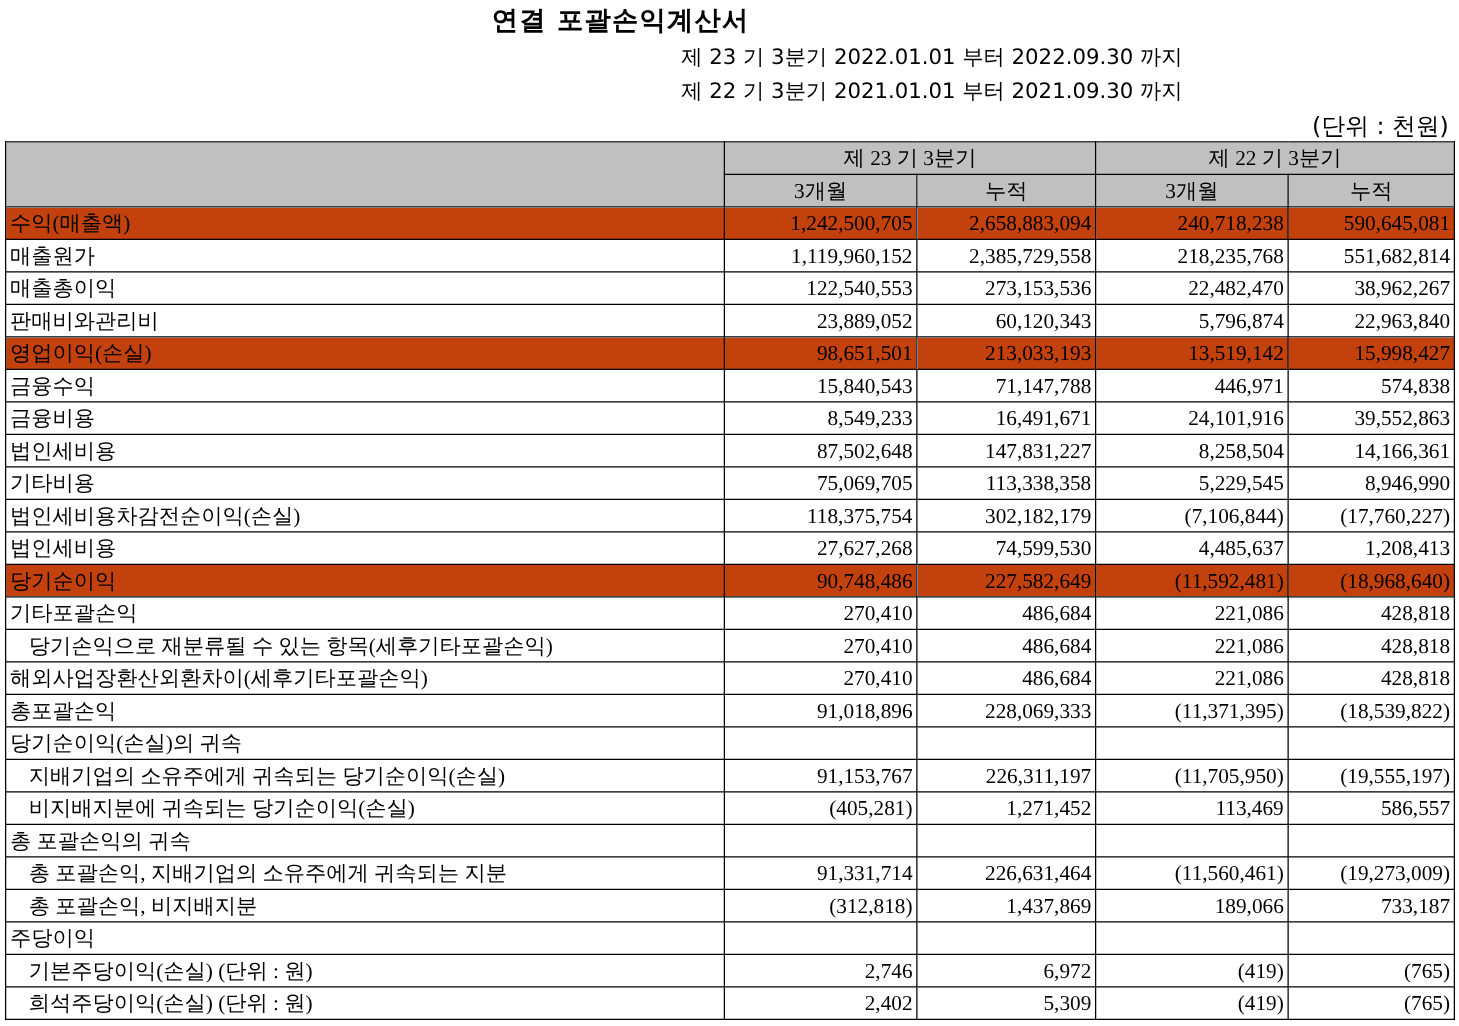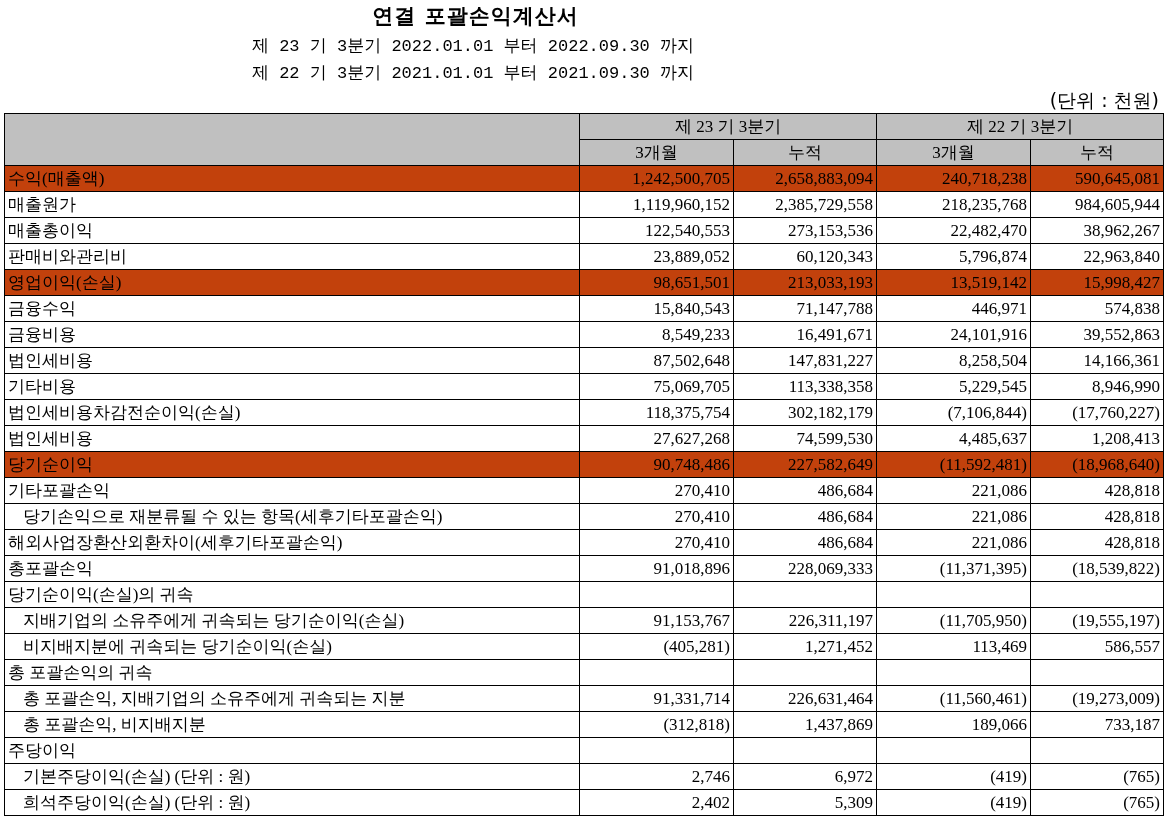--- a/index.html
+++ b/index.html
@@ -1,20 +1,20 @@
 <!DOCTYPE html>
 <html><head>
 <meta charset="utf-8">
 <style>
   html, body { margin:0; padding:0; background:#ffffff; }
   body { width:1167px; height:821px; position:relative; overflow:hidden;
          font-family: "DejaVu Sans", sans-serif; color:#000; }
   .title { position:absolute; left:0; width:951px; top:2px; text-align:center;
-           font-size:21px; font-weight:bold; letter-spacing:1px; }
-  .sub { position:absolute; left:0; width:946px; text-align:center; font-size:17px;font-family:Liberation Mono, monospace; }
+           font-size:21px; font-weight:bold; letter-spacing:1px;padding-left:21px; }
+  .sub { position:absolute; left:0; width:946px; text-align:right; font-size:17px; }
   .sub1 { top:34px; } .sub2 { top:61px; }
   .unit { position:absolute; right:8px; top:88px; font-size:19px; }
   table { position:absolute; left:4px; top:113px; border-collapse:collapse;
           table-layout:fixed; width:1159px; font-size:17px;font-family:Liberation Serif, serif; }
   td, th { border:1px solid #000; height:25px; padding:0 3px; white-space:nowrap;
            overflow:hidden; line-height:25px; font-weight:normal; }
   th { background:#c0c0c0; text-align:center; }
   td.num { text-align:right; }
   td.lbl { text-align:left; }
   tr.hl td { background:#c2410c; }
@@ -56,21 +56,21 @@
         <td class="num">1,242,500,705</td>
         <td class="num">2,658,883,094</td>
         <td class="num">240,718,238</td>
         <td class="num">590,645,081</td>
       </tr>
       <tr>
         <td class="lbl">매출원가</td>
         <td class="num">1,119,960,152</td>
         <td class="num">2,385,729,558</td>
         <td class="num">218,235,768</td>
-        <td class="num">984,605,944</td>
+        <td class="num">551,682,814</td>
       </tr>
       <tr>
         <td class="lbl">매출총이익</td>
         <td class="num">122,540,553</td>
         <td class="num">273,153,536</td>
         <td class="num">22,482,470</td>
         <td class="num">38,962,267</td>
       </tr>
       <tr>
         <td class="lbl">판매비와관리비</td>

